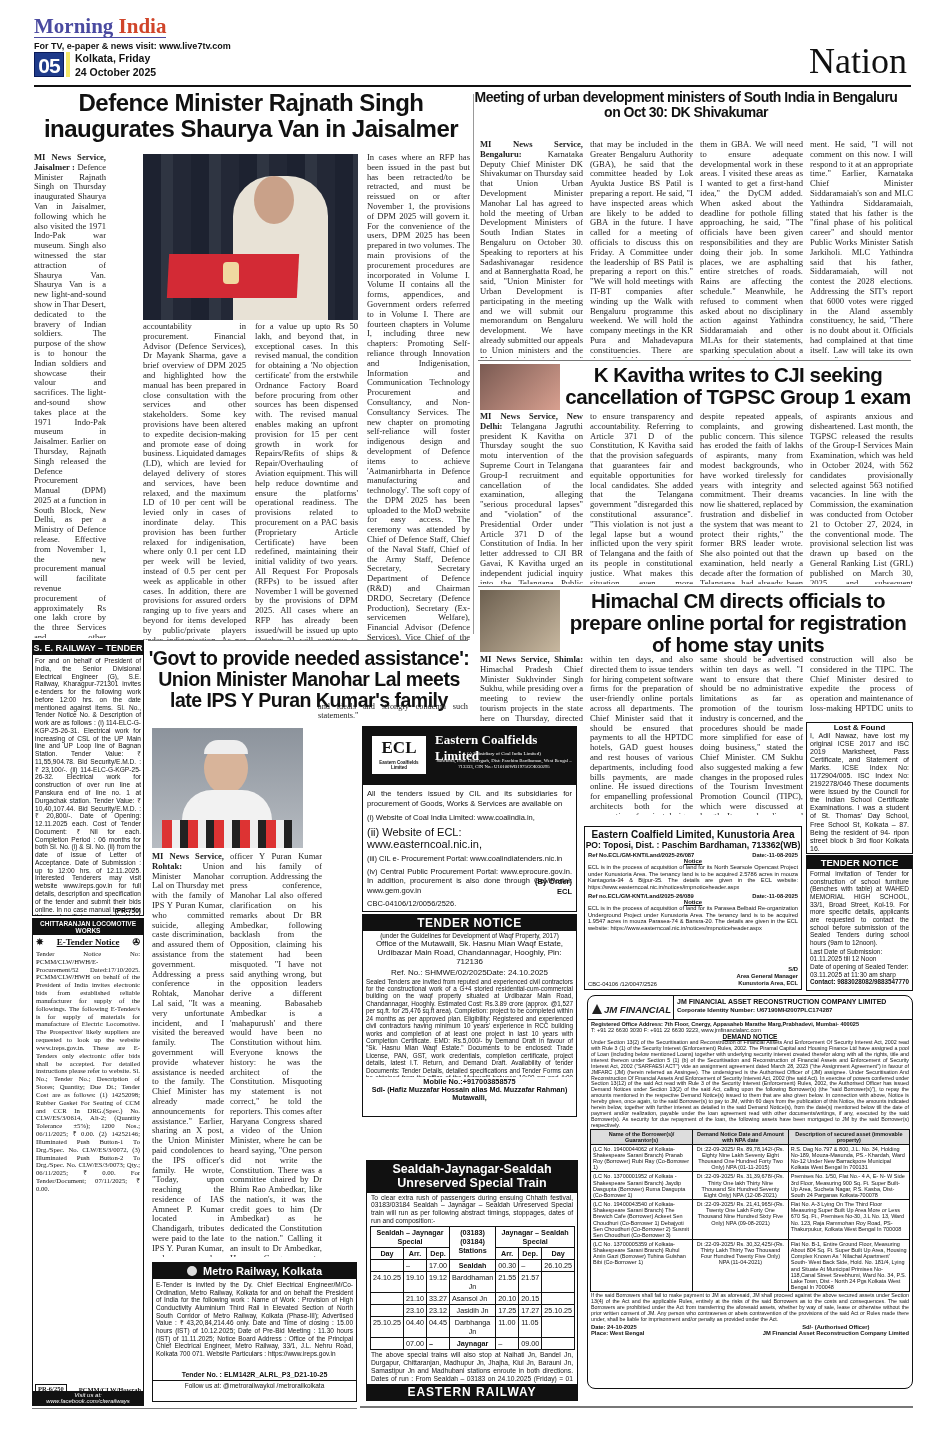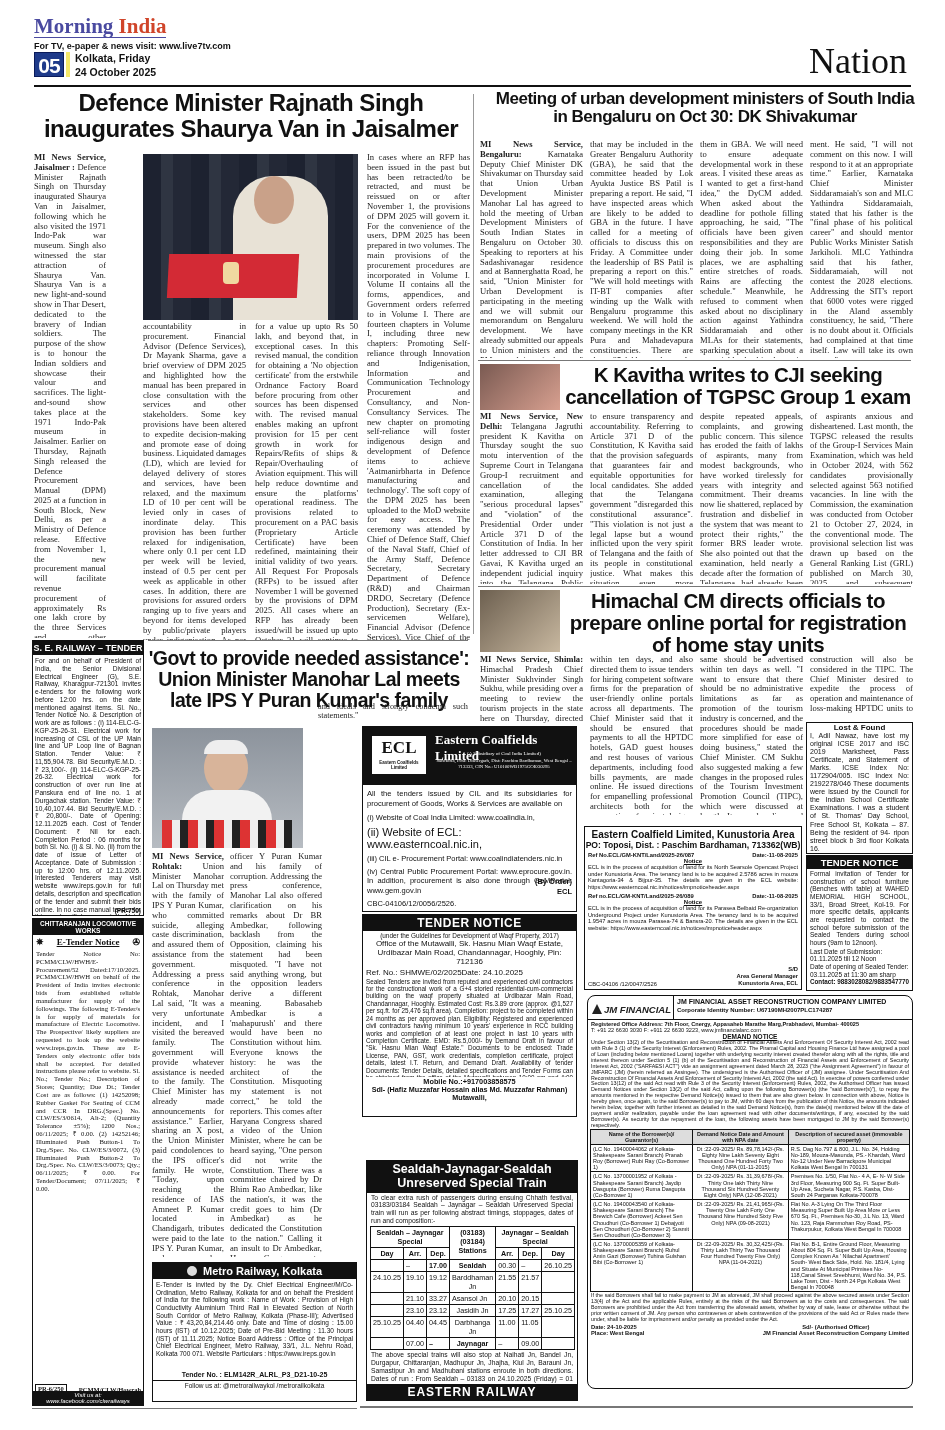--- a/index.html
+++ b/index.html
@@ -52,21 +52,21 @@
 <div class="col body" style="left:143px;top:322px;width:103px;height:318px">
   <span>accountability in procurement. Financial Advisor (Defence Services), Dr Mayank Sharma, gave a brief overview of DPM 2025 and highlighted how the manual has been prepared in close consultation with the services and other stakeholders. Some key provisions have been altered to expedite decision-making and promote ease of doing business. Liquidated damages (LD), which are levied for delayed delivery of stores and services, have been relaxed, and the maximum LD of 10 per cent will be levied only in cases of inordinate delay. This provision has been further relaxed for indigenisation, where only 0.1 per cent LD per week will be levied, instead of 0.5 per cent per week as applicable in other cases. In addition, there are provisions for assured orders ranging up to five years and beyond for items developed by public/private players under indigenisation. As per the revised provisions, a Limited Tender enquiry can be resorted to</span>
 </div>
 <div class="col body" style="left:255px;top:322px;width:103px;height:318px">
   <span>for a value up upto Rs 50 lakh, and beyond that, in exceptional cases. In this revised manual, the condition for obtaining a 'No objection certificate' from the erstwhile Ordnance Factory Board before procuring from other sources has been dispensed with. The revised manual enables making an upfront provision for 15 per cent growth in work for Repairs/Refits of ships &amp; Repair/Overhauling of Aviation equipment. This will help reduce downtime and ensure the platforms' operational readiness. The provisions related to procurement on a PAC basis (Proprietary Article Certificate) have been redefined, maintaining their initial validity of two years. All Request For Proposals (RFPs) to be issued after November 1 will be governed by the provisions of DPM 2025. All cases where an RFP has already been issued/will be issued up upto October 31 will continue to be governed by the provisions of DPM 2009, as amended upto date.</span>
 </div>
 <div class="col body" style="left:367px;top:153px;width:103px;height:487px">
   <span>In cases where an RFP has been issued in the past but has been retracted/to be retracted, and must be reissued on or after November 1, the provisions of DPM 2025 will govern it. For the convenience of the users, DPM 2025 has been prepared in two volumes. The main provisions of the procurement procedures are incorporated in Volume I. Volume II contains all the forms, appendices, and Government orders referred to in Volume I. There are fourteen chapters in Volume I, including three new chapters: Promoting Self-reliance through Innovation and Indigenisation, Information and Communication Technology Procurement and Consultancy, and Non-Consultancy Services. The new chapter on promoting self-reliance will foster indigenous design and development of Defence items to achieve 'Aatmanirbharta in Defence manufacturing and technology'. The soft copy of the DPM 2025 has been uploaded to the MoD website for easy access. The ceremony was attended by Chief of Defence Staff, Chief of the Naval Staff, Chief of the Army Staff, Defence Secretary, Secretary Department of Defence (R&amp;D) and Chairman DRDO, Secretary (Defence Production), Secretary (Ex-servicemen Welfare), Financial Advisor (Defence Services), Vice Chief of the Air Staff, Controller General of Defence Accounts, Officer on Special Duty, Department of Ex-servicemen Welfare and other senior officials.</span>
 </div>
 
-<div class="hl abs" style="left:489px;top:90px;width:432px;font-size:17px">Meeting of urban development ministers of South India in Bengaluru on Oct 30: DK Shivakumar</div>
+<div class="hl abs" style="left:470px;top:90px;width:432px;font-size:14px">Meeting of urban development ministers of South India in Bengaluru on Oct 30: DK Shivakumar</div>
 <div class="col body" style="left:480px;top:140px;width:103px;height:218px">
   <b>MI News Service, Bengaluru:</b>
   <span>Karnataka Deputy Chief Minister DK Shivakumar on Thursday said that Union Urban Development Minister Manohar Lal has agreed to hold the meeting of Urban Development Ministers of South Indian States in Bengaluru on October 30. Speaking to reporters at his Sadashivanagar residence and at Bannerghatta Road, he said, "Union Minister for Urban Development is participating in the meeting and we will submit our memorandum on Bengaluru development. We have already submitted our appeals to Union ministers and the PM several times in the past." Giving out details of areas</span>
 </div>
 <div class="col body" style="left:590px;top:140px;width:103px;height:218px">
   <span>that may be included in the Greater Bengaluru Authority (GBA), he said that the committee headed by Lok Ayukta Justice BS Patil is preparing a report. He said, "I have inspected areas which are likely to be added to GBA in the future. I have called for a meeting of officials to discuss this on Friday. A Committee under the leadership of BS Patil is preparing a report on this." "We will hold meetings with IT-BT companies after winding up the Walk with Bengaluru programme this weekend. We will hold the company meetings in the KR Pura and Mahadevapura constituencies. There are about 25 lakh people on the periphery of GBA currently, and we will need to include</span>
 </div>
 <div class="col body" style="left:700px;top:140px;width:103px;height:218px">
   <span>them in GBA. We will need to ensure adequate developmental work in these areas. I visited these areas as I wanted to get a first-hand idea," the DyCM added. When asked about the deadline for pothole filling approaching, he said, "The officials have been given responsibilities and they are doing their job. In some places, we are asphalting entire stretches of roads. Rains are affecting the schedule." Meanwhile, he refused to comment when asked about no disciplinary action against Yathindra Siddaramaiah and other MLAs for their statements, sparking speculation about a potential leadership change in the state Congress govern-</span>
 </div>
@@ -163,21 +163,21 @@
   <div class="sans" style="font-size:7.5px;padding:2px 4px;text-align:justify;line-height:1.3">(iv) Central Public Procurement Portal: www.eprocure.gov.in. In addition, procurement is also done through GeMPortal: www.gem.gov.in</div>
   <div class="abs sans" style="right:4px;top:150px;font-size:7.5px;font-weight:bold">(By Order)</div>
   <div class="abs sans" style="right:4px;top:160px;font-size:7.5px;font-weight:bold">ECL</div>
   <div class="abs sans" style="left:4px;top:172px;font-size:7.5px">CBC-04106/12/0056/2526.</div>
 </div>
 
 <div class="box" style="left:362px;top:914px;width:215px;height:203px;border-width:1px">
   <div class="blackbar" style="font-size:12px;padding:1px 0;letter-spacing:0.5px">TENDER NOTICE</div>
   <div class="sans" style="font-size:6.4px;text-align:center;padding-top:1px">(under the Guidelines for Development of Waqf Property, 2017)</div>
   <div class="sans" style="font-size:8px;text-align:center;line-height:1.15;padding:0 3px">Office of the Mutawalli, Sk. Hasnu Mian Waqf Estate, Urdibazar Main Road, Chandannagar, Hooghly, Pin: 712136</div>
-  <div class="sans" style="font-size:8px;padding:1px 3px;display:flex;justify-content:flex-start">
+  <div class="sans" style="font-size:8px;padding:1px 3px;display:flex;justify-content:center">
     <span>Ref. No.: SHMWE/02/2025</span>
     <span>Date: 24.10.2025</span>
   </div>
   <div class="small" style="font-size:6.3px;padding:0 3px;height:99px;overflow:hidden">Sealed Tenders are invited from reputed and experienced civil contractors for the constructional work of a G+4 storied residential-cum-commercial building on the waqf property situated at Urdibazar Main Road, Chandannagar, Hooghly. Estimated Cost: Rs.3.89 crore (approx. @1,527 per sq.ft. for 25,476 sq.ft area). Completion: project to be completed within 24 months as per approved plan. Eligibility: Registered and experienced civil contractors having minimum 10 years' experience in RCC building works and completion of at least one project in last 10 years with Completion Certificate. EMD: Rs.5,000/- by Demand Draft in favour of "Sk. Hasnu Mian Waqf Estate." Documents to be enclosed: Trade License, PAN, GST, work credentials, completion certificate, project details, latest I.T. Return, and Demand Draft. Availability of tender Documents: Tender Details, detailed specifications and Tender Forms can be obtained from the office of the Mutawalli between 10:00 am and 4:00 pm on payment of Rs.1000/-. Last Date of submission: 05/11/2025 (4:00 p.m.).</div>
   <div class="sans" style="font-size:7.3px;font-weight:bold;text-align:center">Mobile No.:+917003858575</div>
   <div class="sans" style="font-size:7.2px;font-weight:bold;text-align:center;line-height:1.2">Sdl- (Hafiz Muzzafar Hossain alias Md. Muzzafar Rahman) Mutawalli,</div>
 </div>
 
 <div class="box" style="left:152px;top:1262px;width:205px;height:140px;border-width:1px">
   <div class="blackbar" style="font-size:11px;padding:2px 0">
@@ -212,21 +212,21 @@
           <th>Dep.</th>
           <th>Arr.</th>
           <th>Dep.</th>
           <th>Day</th>
         </tr>
       </thead>
       <tbody id="train-body">
           <tr>
             <td></td>
             <td>–</td>
-            <td style="font-weight: bold;">17.00</td>
+            <td style="font-weight: normal;">17.00</td>
             <td style="text-align: center; font-weight: bold;">Sealdah</td>
             <td>00.30</td>
             <td>–</td>
             <td>26.10.25</td>
           </tr>
           <tr>
             <td>24.10.25</td>
             <td>19.10</td>
             <td>19.12</td>
             <td style="text-align: center;">Barddhaman Jn</td>

